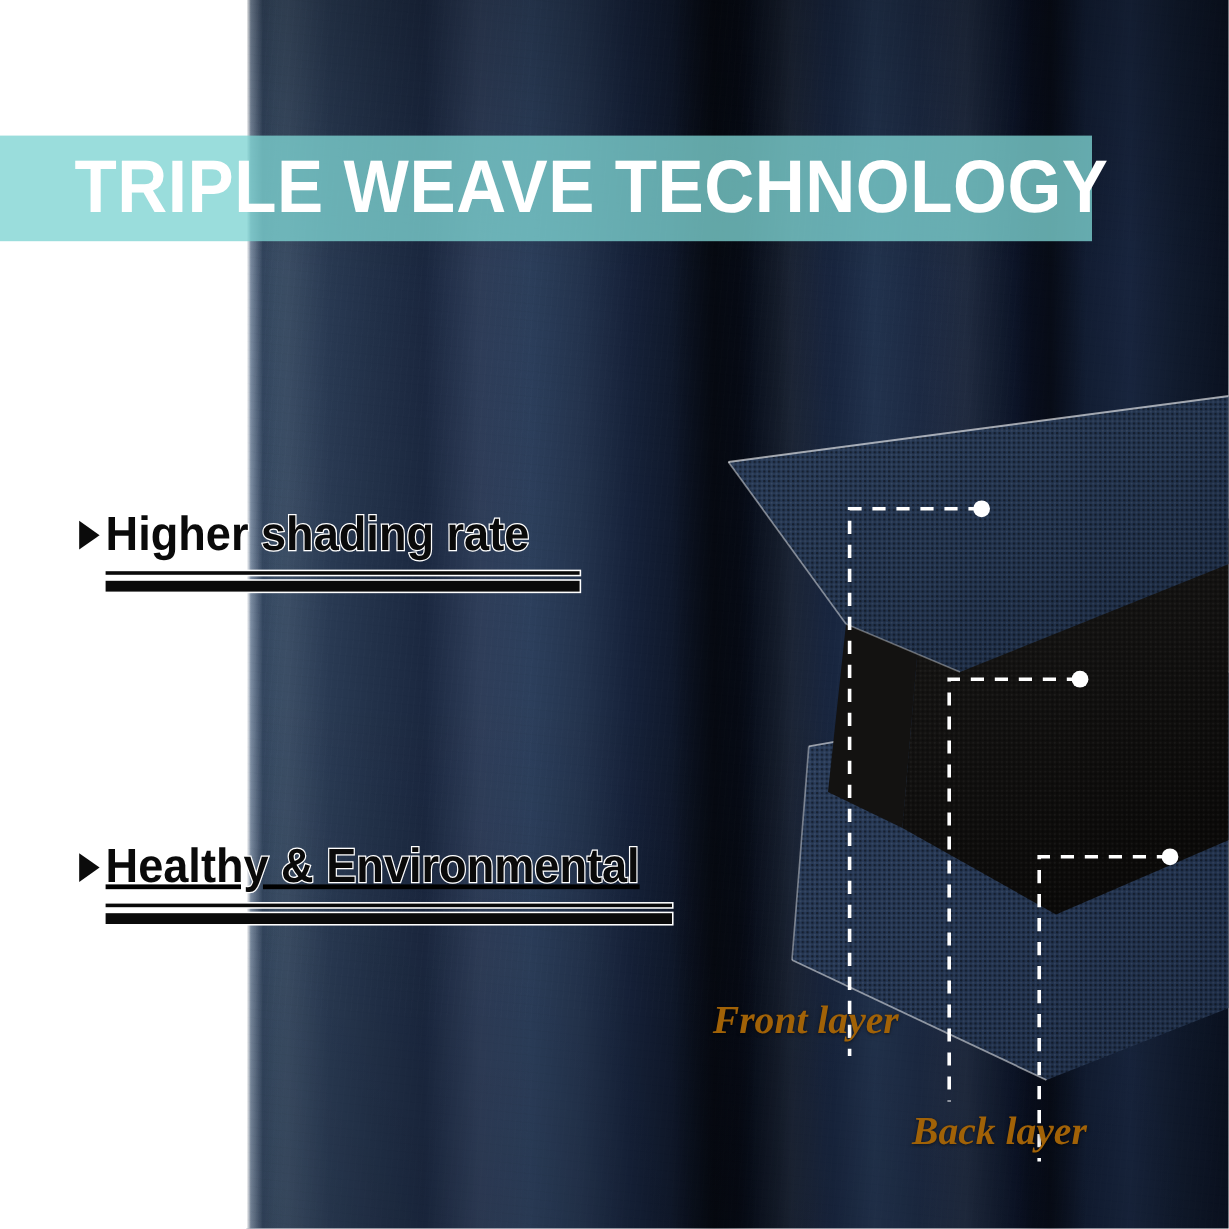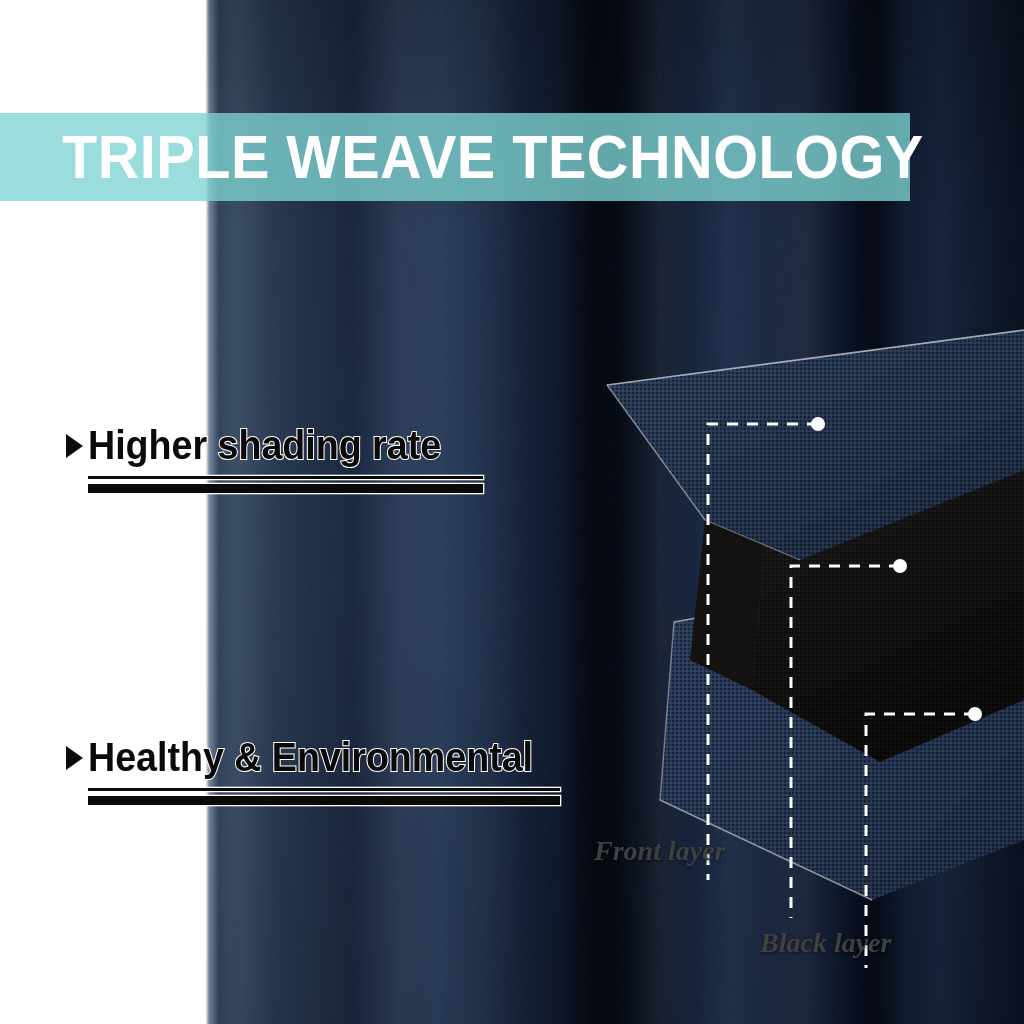--- a/index.html
+++ b/index.html
@@ -113,24 +113,24 @@
     box-shadow:0 0 0 1.3px #ffffff;
   }
   .rule .thick{
     height:9px;background:#0a0a0a;margin-top:5px;
     box-shadow:0 0 0 1.3px #ffffff;
   }
 
   
   .diagram{position:absolute;left:0;top:0;width:1024px;height:1024px;pointer-events:none;}
   .callout-label{
-    position:absolute;color:#404040;
+    position:absolute;color:#a16207;
     font-family:"Liberation Serif",serif;
     font-style:italic;font-weight:700;
-    font-size:28px;line-height:36px;white-space:nowrap;
+    font-size:33px;line-height:36px;white-space:nowrap;
     text-shadow:0 1px 3px rgba(0,0,0,.55);
     text-align:center;
   }
 </style>
 </head>
 <body>
 
 <div id="stage">
 
   <div class="curtain">
@@ -203,42 +203,42 @@
         <circle cx="900" cy="566" r="7" fill="#ffffff"></circle>
       </g>
 
       <g>
         <path d="M 975,714 L 866,714 L 866,968" fill="none" stroke="#ffffff" stroke-width="3" stroke-dasharray="11 9"></path>
         <circle cx="975" cy="714" r="7" fill="#ffffff"></circle>
       </g>
     </svg>
 
     <div class="callout-label" style="left:594px;top:833px;">Front layer</div>
-    <div class="callout-label" style="left:760px;top:925px;">Black layer</div>
+    <div class="callout-label" style="left:760px;top:925px;">Back layer</div>
   </div>
 
   <div class="banner">
     <div class="banner-title">TRIPLE WEAVE TECHNOLOGY</div>
   </div>
 
   <div class="features">
 
     <div class="feature" style="top:423px;">
       <div class="feature-line">
         <span class="tri"></span>
         <span class="feature-text">Higher shading rate</span>
       </div>
       <div class="rule" style="width:395px;margin-left:22px;">
         <div class="thin"></div>
         <div class="thick"></div>
       </div>
     </div>
 
 
-    <div class="feature" style="top:735px;">
+    <div class="feature" style="top:700px;text-decoration:underline;">
       <div class="feature-line">
         <span class="tri"></span>
         <span class="feature-text">Healthy &amp; Environmental</span>
       </div>
       <div class="rule" style="width:472px;margin-left:22px;">
         <div class="thin"></div>
         <div class="thick"></div>
       </div>
     </div>
 

